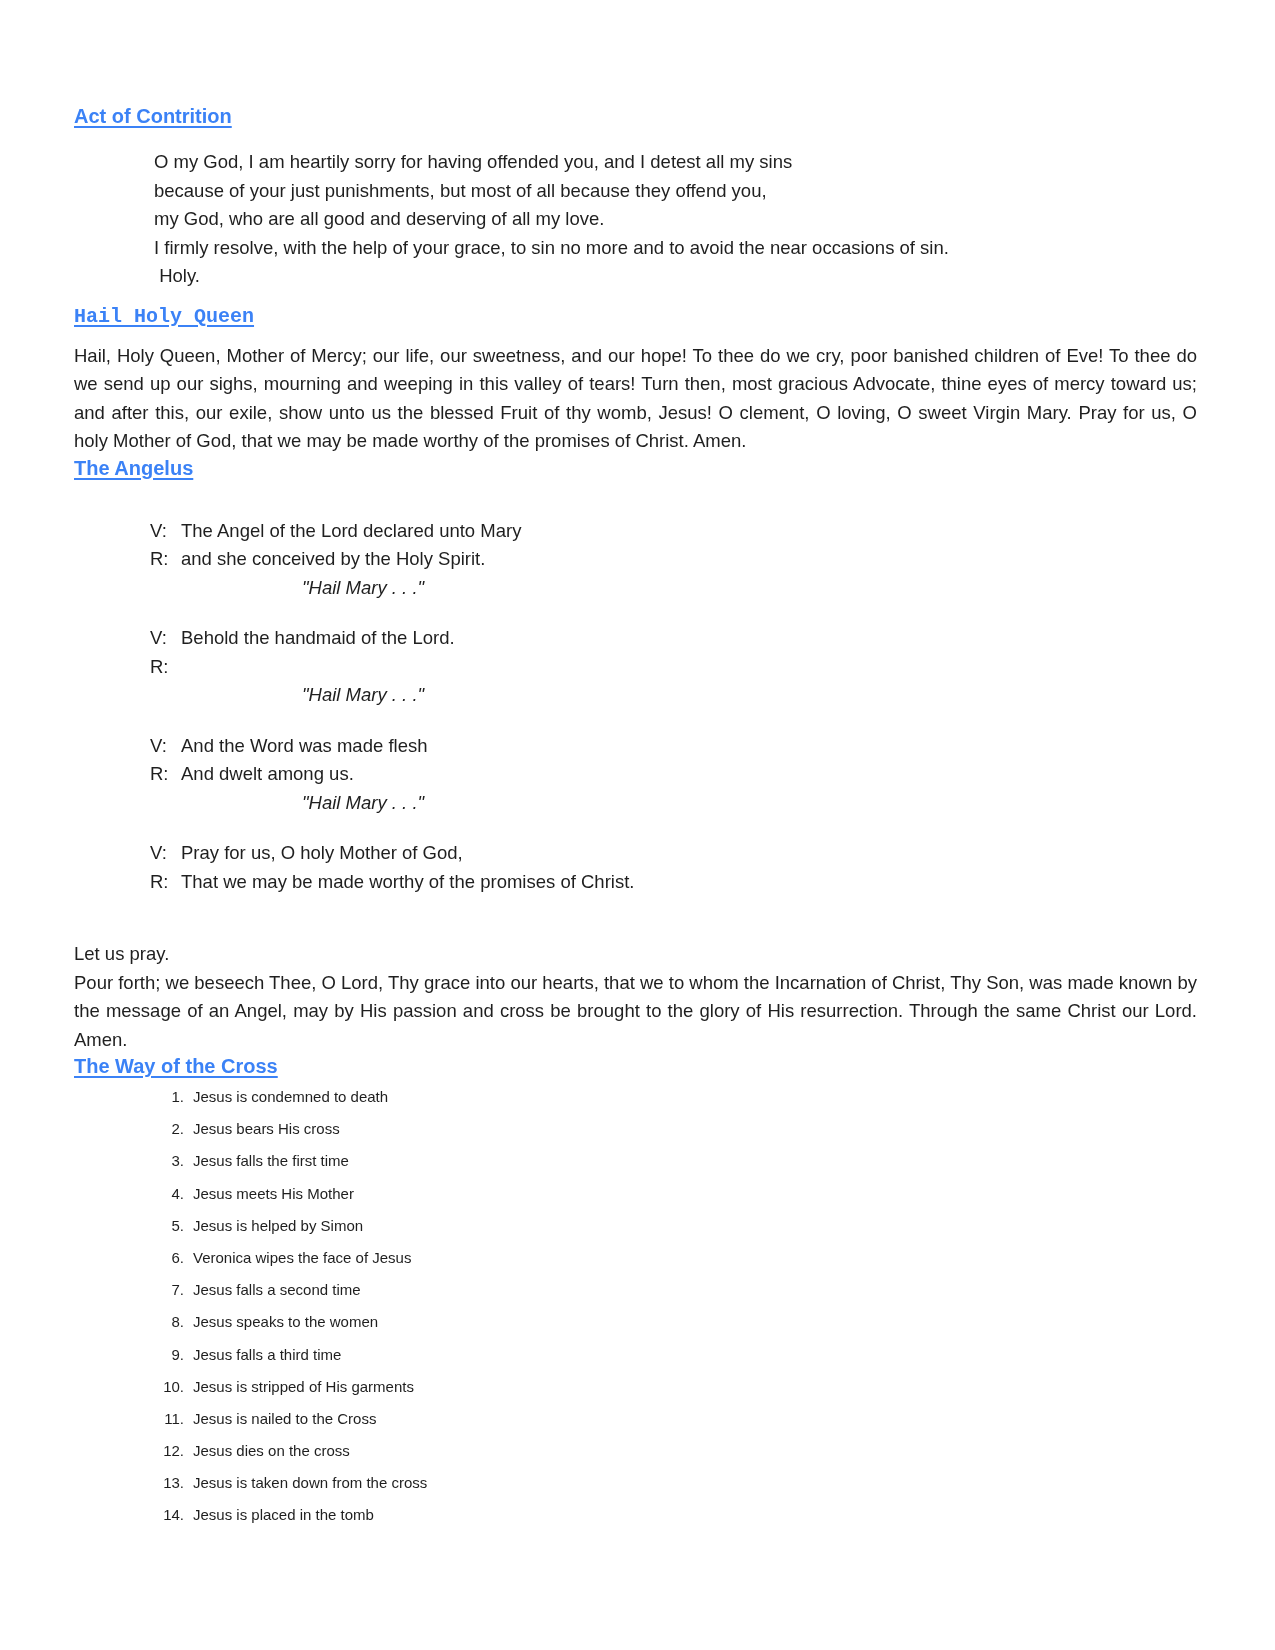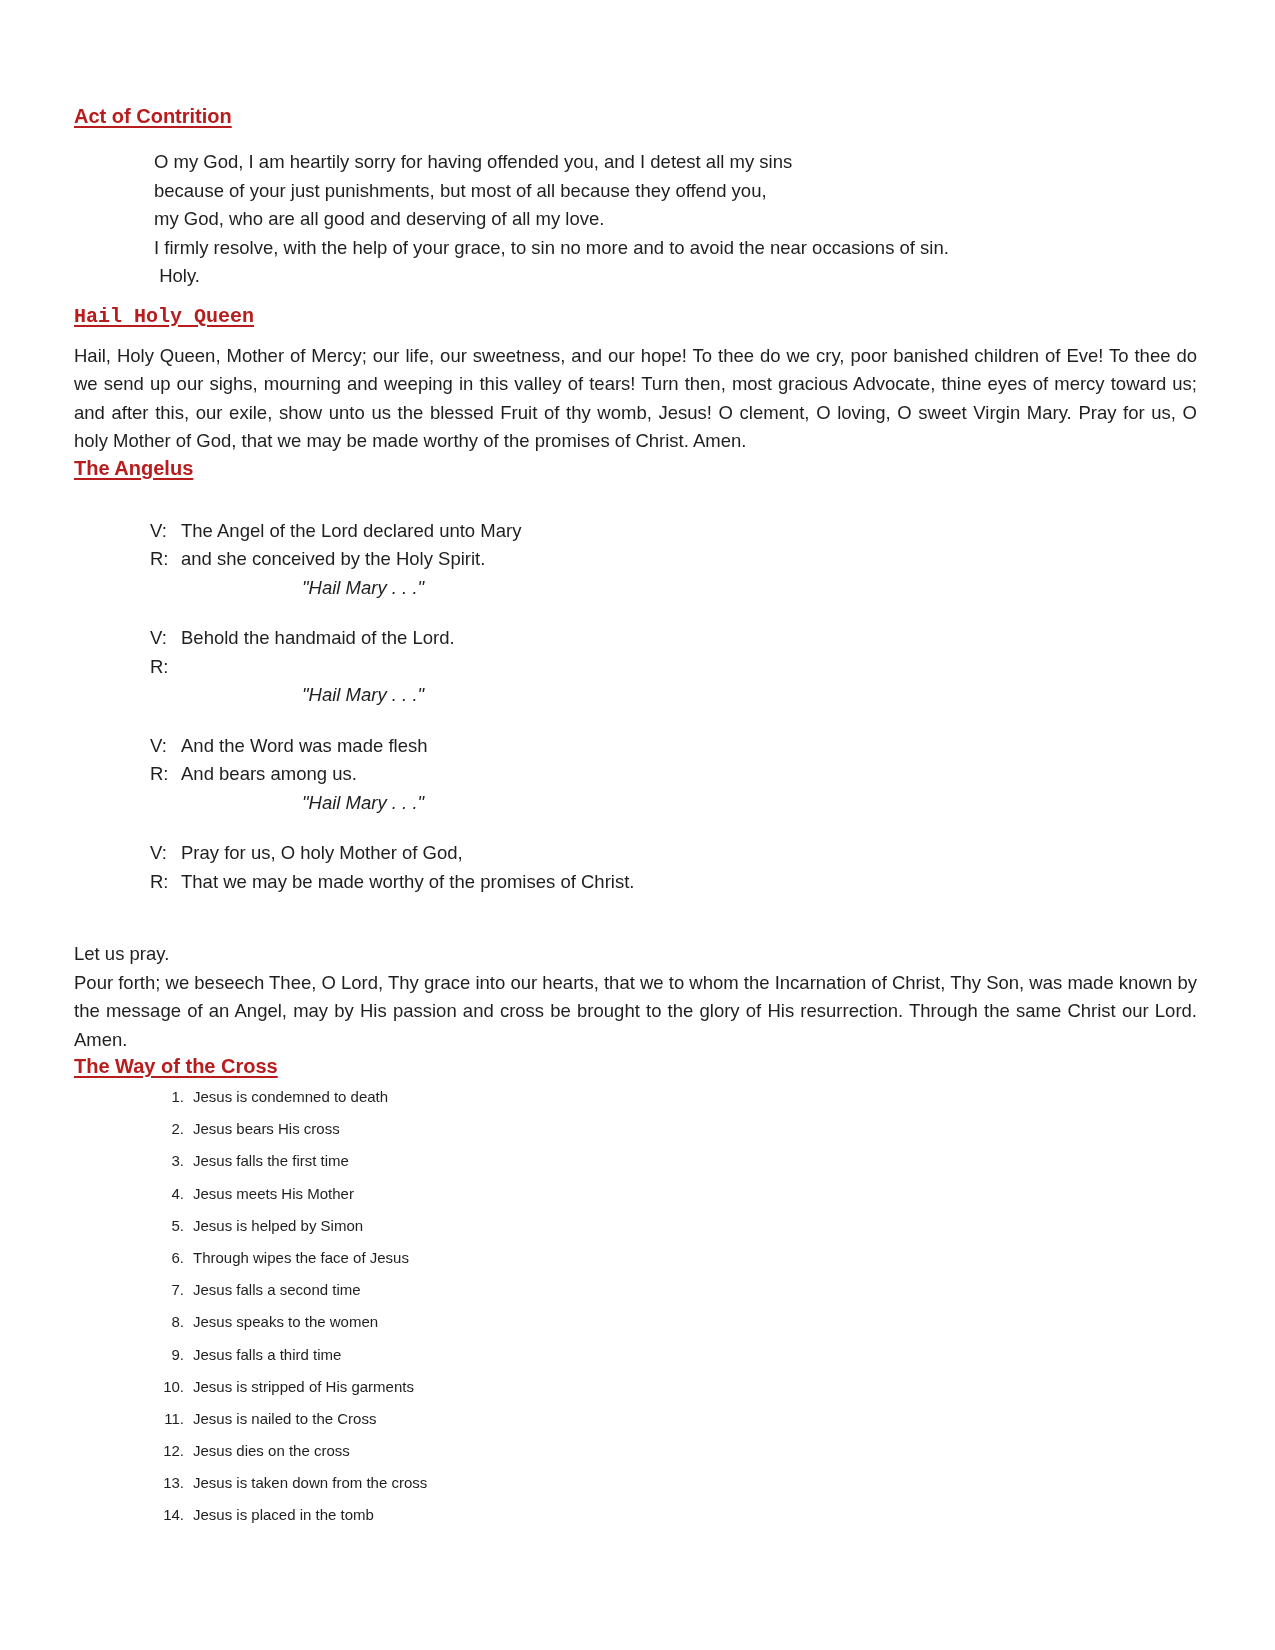--- a/index.html
+++ b/index.html
@@ -13,21 +13,21 @@
     font-size: 18.5px;
     line-height: 28.5px;
     box-sizing: border-box;
     padding: 104px 78px 0 74px;
     overflow: hidden;
   }
   .section-heading {
     font-size: 20px;
     line-height: 24px;
     font-weight: bold;
-    color: #b91c1c;
+    color: #3b82f6;
     text-decoration: underline;
     text-underline-offset: 3px;
     text-decoration-thickness: 1.5px;
     margin: 0;
   }
   #h-act      { margin-bottom: 20px; }
   #h-hhq      { margin-top: 14px; margin-bottom: 13px; font-family: Liberation Mono, monospace; }
   #h-angelus  { margin-top: 0;  margin-bottom: 37px; }
   #h-wotc     { margin-top: 0;  margin-bottom: 8px; }
 
@@ -99,21 +99,21 @@
     <div class="refrain-row">"Hail Mary . . ."</div>
   </div>
 
   <div class="versicle">
     <div class="vr-row">
       <span class="vr-label">V:</span>
       <span>And the Word was made flesh</span>
     </div>
     <div class="vr-row">
       <span class="vr-label">R:</span>
-      <span>And bears among us.</span>
+      <span>And dwelt among us.</span>
     </div>
     <div class="refrain-row">"Hail Mary . . ."</div>
   </div>
 
   <div class="versicle">
     <div class="vr-row">
       <span class="vr-label">V:</span>
       <span>Pray for us, O holy Mother of God,</span>
     </div>
     <div class="vr-row">
@@ -145,21 +145,21 @@
     <div class="st-row">
       <span class="st-num">4.</span>
       <span class="st-text">Jesus meets His Mother</span>
     </div>
     <div class="st-row">
       <span class="st-num">5.</span>
       <span class="st-text">Jesus is helped by Simon</span>
     </div>
     <div class="st-row">
       <span class="st-num">6.</span>
-      <span class="st-text">Through wipes the face of Jesus</span>
+      <span class="st-text">Veronica wipes the face of Jesus</span>
     </div>
     <div class="st-row">
       <span class="st-num">7.</span>
       <span class="st-text">Jesus falls a second time</span>
     </div>
     <div class="st-row">
       <span class="st-num">8.</span>
       <span class="st-text">Jesus speaks to the women</span>
     </div>
     <div class="st-row">

